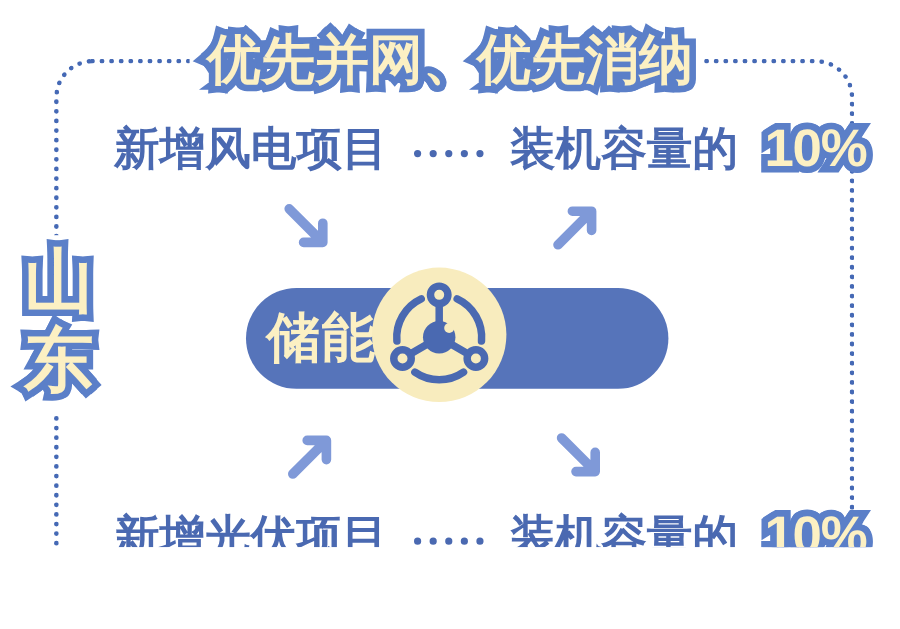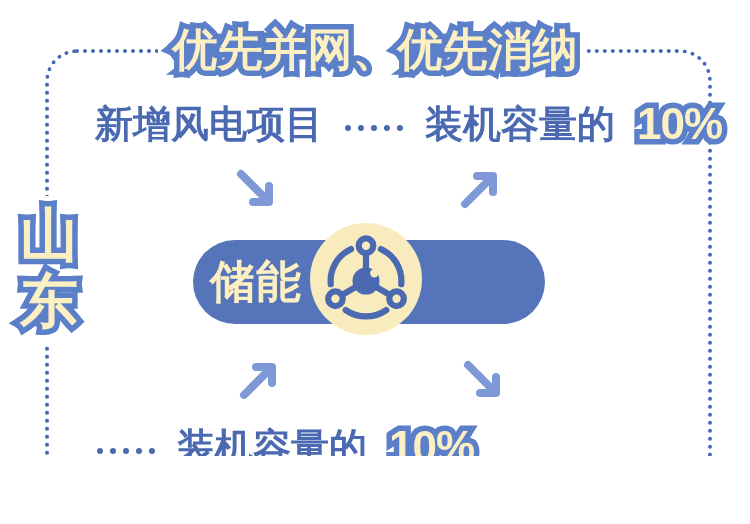--- a/index.html
+++ b/index.html
@@ -97,21 +97,21 @@
   .arrow { position: absolute; width: 46px; height: 46px; color: var(--arrow-blue); z-index: 2; }
   .arrow svg { width: 100%; height: 100%; display: block; }
   .arrow-tl { left: 233px; top: 166px; }
   .arrow-tr { left: 457px; top: 166px; }
   .arrow-bl { left: 236px; top: 357px; }
   .arrow-br { left: 460px; top: 357px; }
   .flip-v svg { transform: scaleY(-1); }
 
   
   .pill {
-    position: absolute; left: 193px; top: 240px;
+    position: absolute; left: 205px; top: 240px;
     width: 352px; height: 84px;
     background: var(--pill-blue); border-radius: 42px;
     display: flex; justify-content: space-between; align-items: center;
     padding: 0 17px; z-index: 3;
   }
   .pill-label {
     font-size: 45px; font-weight: bold; color: var(--cream);
     white-space: nowrap; letter-spacing: 1px;
   }
 
@@ -195,20 +195,21 @@
         <path d="M8 38 L34 12 M20 10 H36 V26" fill="none" stroke="currentColor" stroke-width="8" stroke-linecap="round" stroke-linejoin="round"></path>
       </svg>
   </div>
   <div class="arrow arrow-br flip-v">
     <svg viewBox="0 0 46 46">
         <path d="M8 38 L34 12 M20 10 H36 V26" fill="none" stroke="currentColor" stroke-width="8" stroke-linecap="round" stroke-linejoin="round"></path>
       </svg>
   </div>
 
   <div class="row row-solar">
+    <span class="blue-label">新增光伏项目</span>
     <span class="leader"></span>
     <span class="blue-label">装机容量的</span>
     <span class="ot">
       <span class="stroke t-value">10%</span>
       <span class="fill t-value">10%</span>
     </span>
   </div>
 
 </div>
 

